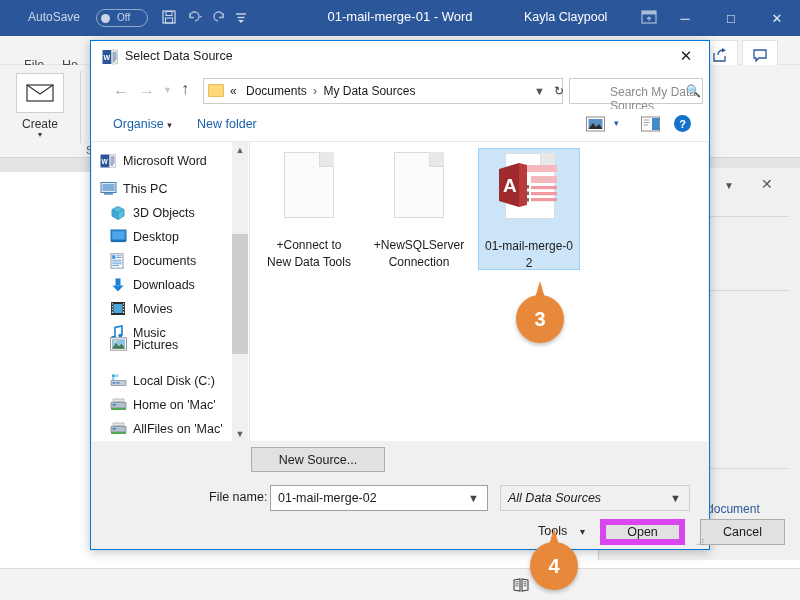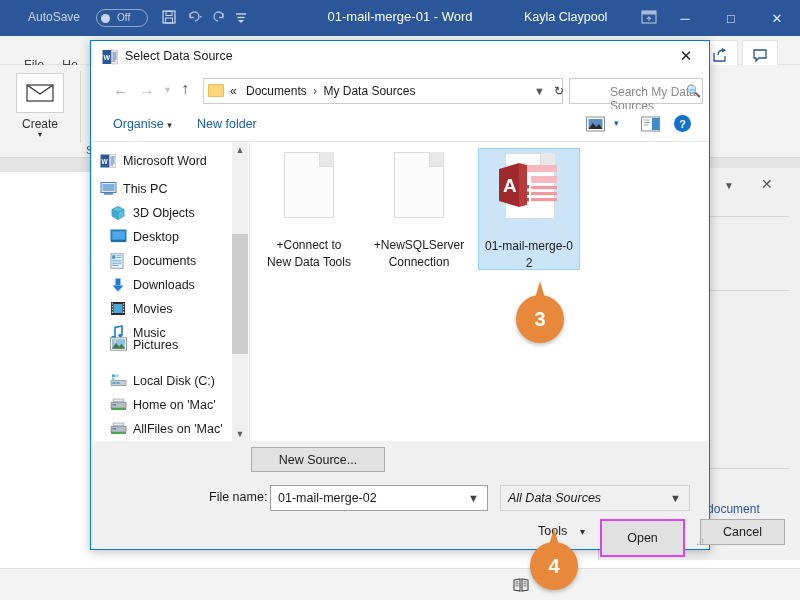--- a/index.html
+++ b/index.html
@@ -202,21 +202,21 @@
   .combo {
     position:absolute; background:#fff; border:1px solid #a0a0a0; height:26px;
     font-size:12.5px; color:#1b1b1b;
   }
   #filename-combo { left:178px; top:44px; width:218px; }
   #datatype-combo { left:408px; top:44px; width:190px; background:#f0f0f0; border-color:#cfcfcf;font-style:italic; }
   .combo .val { position:absolute; left:7px; top:5px; }
   .combo .chev { position:absolute; right:8px; top:6px; font-size:11px; color:#444; }
   .tools-btn { position:absolute; left:446px; top:83px; font-size:12.5px; color:#1b1b1b; }
   .tools-chev { position:absolute; left:488px; top:85px; font-size:10px; color:#333; }
-  #open-btn { left:508px; top:78px; width:85px; height:38px; border:2px solid #d946ef; background:#e1e1e1; }
+  #open-btn { left:508px; top:78px; width:85px; height:26px; border:6px solid #d946ef; background:#e1e1e1; }
   #cancel-btn { left:608px; top:78px; width:85px; height:26px; }
   .resize-grip { position:absolute; left:604px; top:495px; width:9px; height:9px; }
 
   
   .callout { position:absolute; width:52px; height:62px; }
   .callout .bubble {
     position:absolute; left:0; top:14px; width:48px; height:48px; border-radius:50%;
     background:#e8883a; color:#fff; font-size:20px; font-weight:bold;
     display:flex; align-items:center; justify-content:center;
     box-shadow:0 2px 4px rgba(0,0,0,0.25);

